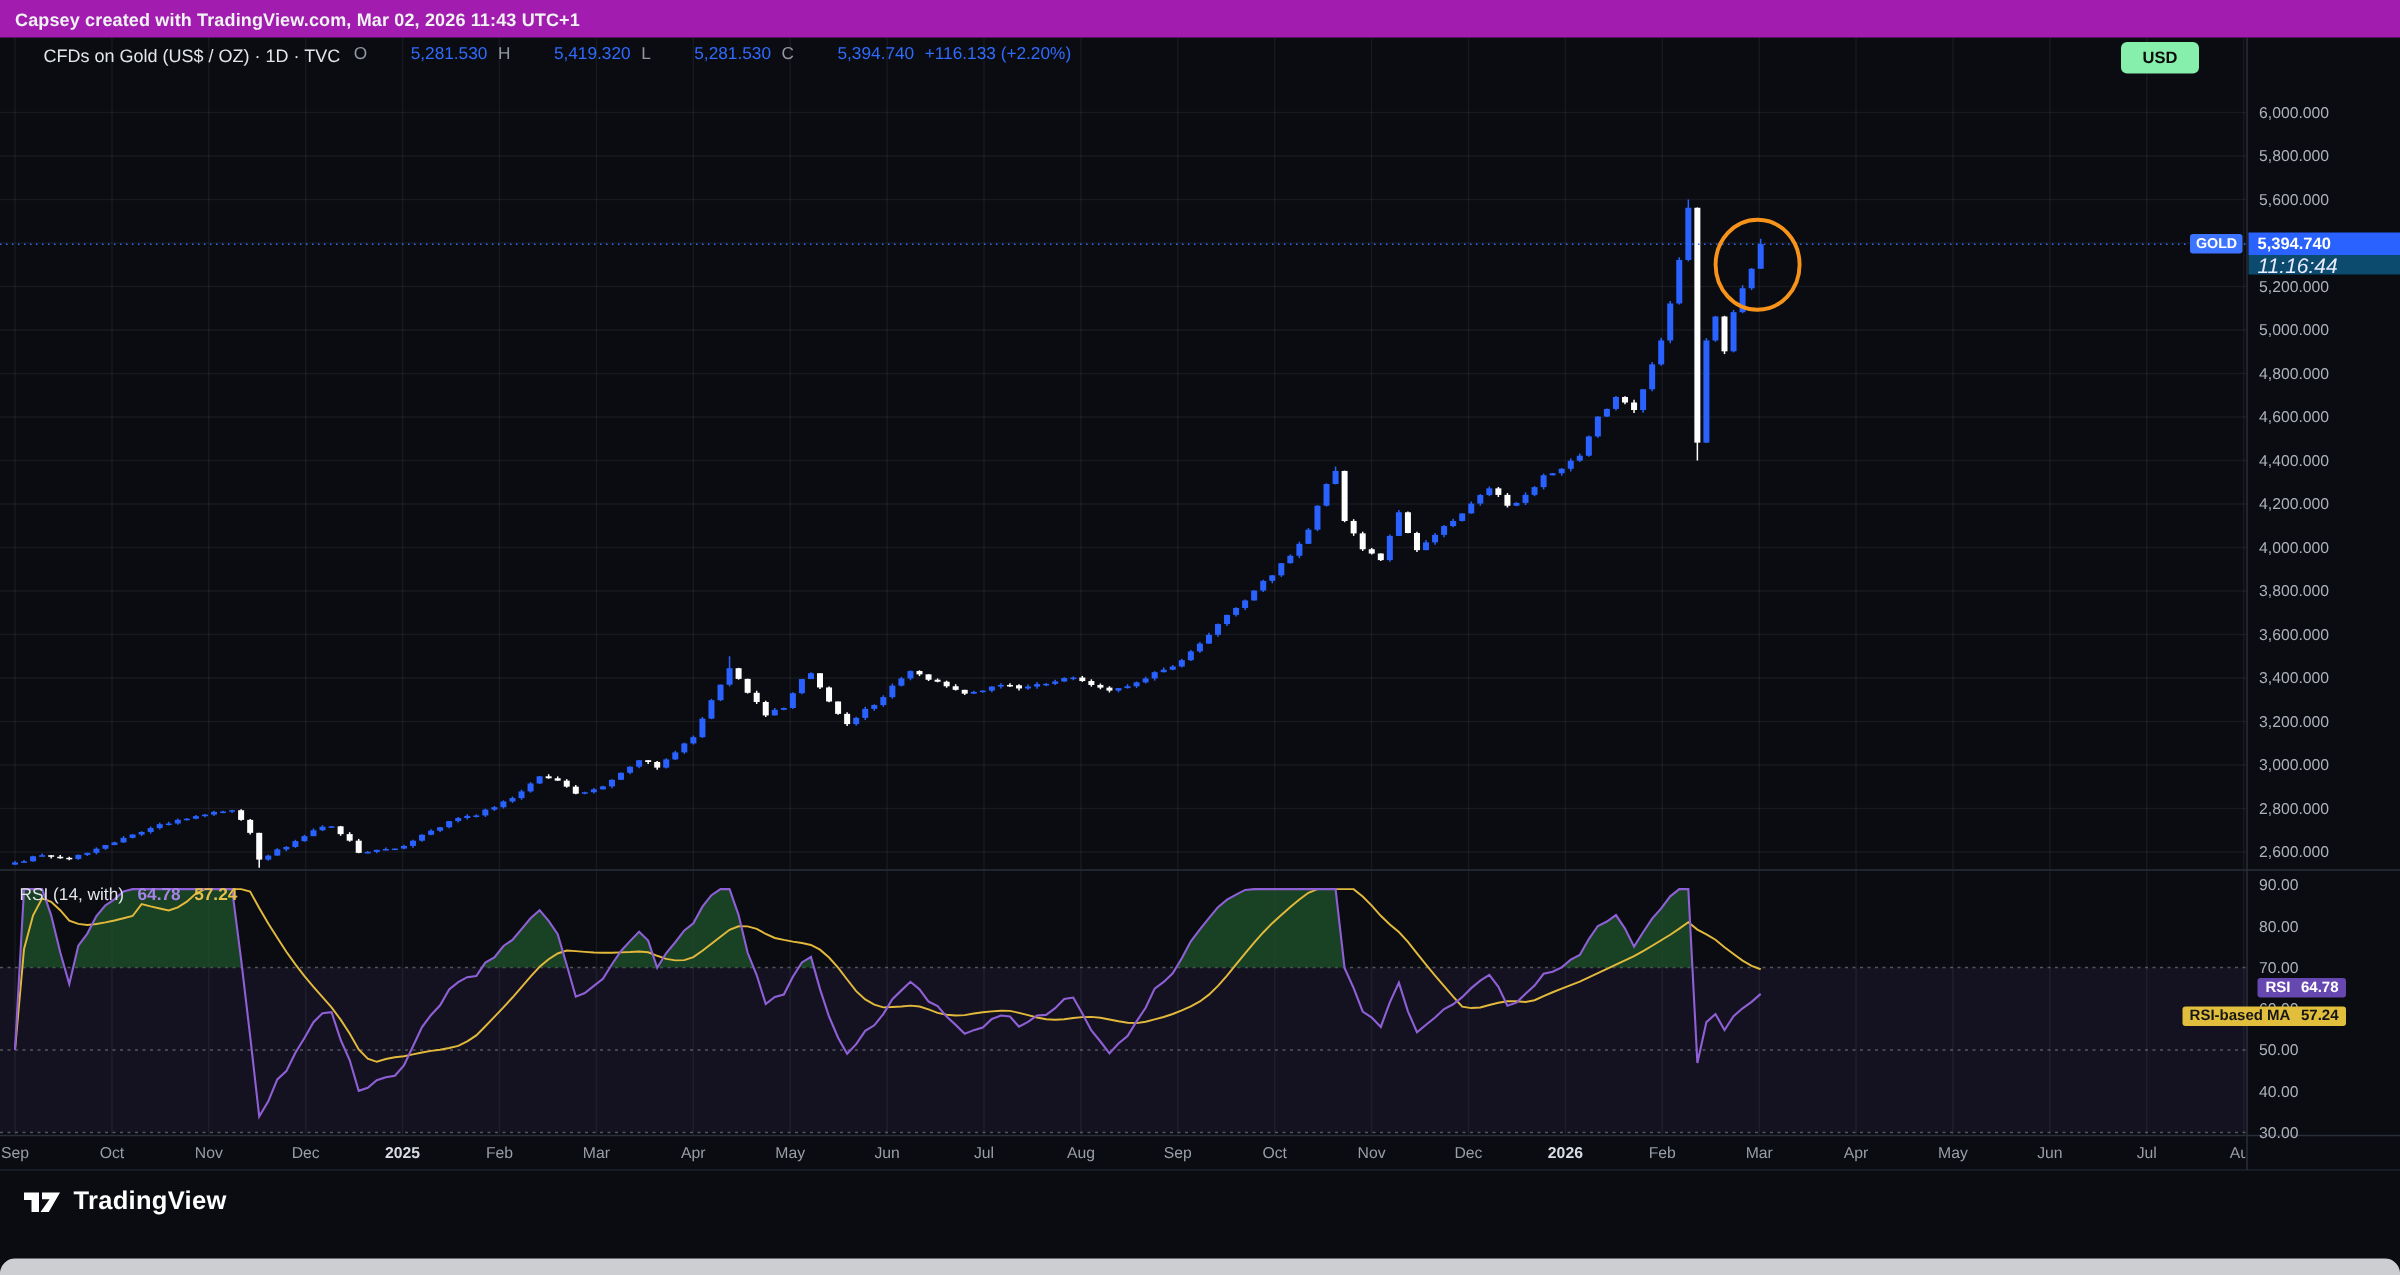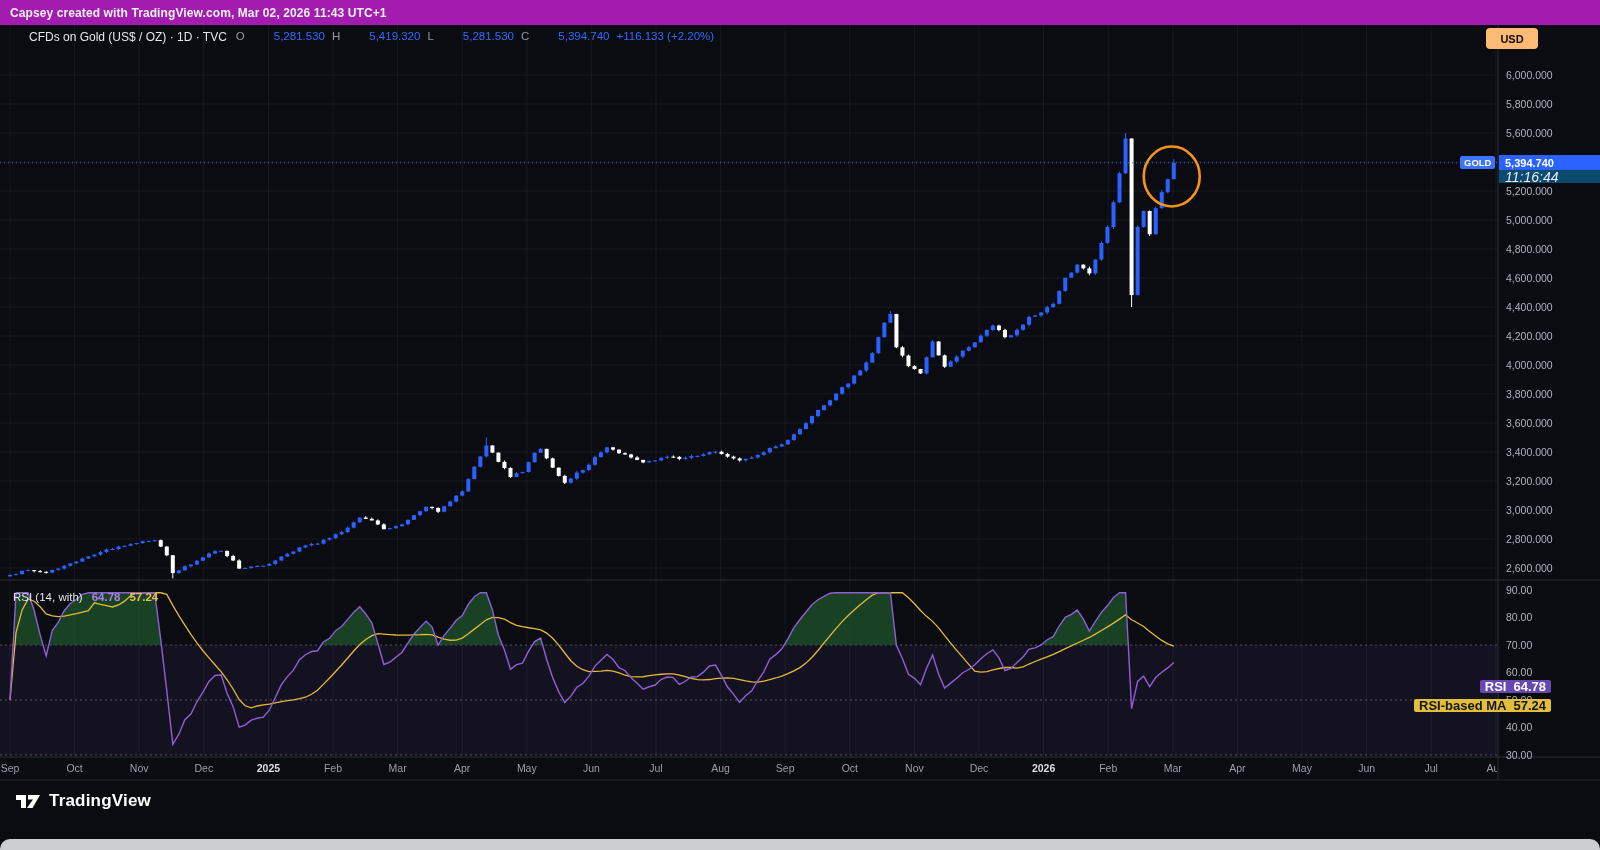--- a/index.html
+++ b/index.html
@@ -24,22 +24,22 @@
     z-index:10;font-size:11.5px;white-space:nowrap;margin-left:16px;
   }
   .legend-main .title{color:#e2e5ea;font-size:12px;font-weight:500;}
   .ohlc{display:flex;align-items:center;gap:7px;}
   .ohlc .pair{display:flex;gap:1px;}
   .ohlc .lt{color:#9398a3;}
   .ohlc .val{color:#2f6bff;font-weight:500;padding-left:28px;}
   .ohlc .chg{color:#2f6bff;font-weight:500;}
 
   .usd-button{
-    position:absolute;top:3px;left:1486px;width:52px;height:21px;
-    background:#fdba74;color:#0b0b0b;font-size:11px;font-weight:700;
+    position:absolute;top:3px;left:1414px;width:52px;height:21px;
+    background:#86efac;color:#0b0b0b;font-size:11px;font-weight:700;
     border-radius:4px;display:flex;align-items:center;justify-content:center;
     z-index:12;cursor:pointer;
   }
 
   .gold-chip{
     position:absolute;top:131px;left:1460px;height:13px;padding:0 4px;
     background:#3d74ff;color:#fff;font-size:9.5px;font-weight:700;
     border-radius:2px;display:flex;align-items:center;z-index:11;justify-content:center;
   }
   .price-badge{position:absolute;top:130px;left:1499px;width:101px;z-index:11;}
@@ -54,22 +54,22 @@
 
   .legend-rsi{
     position:absolute;top:566px;left:13px;display:flex;align-items:center;gap:9px;
     z-index:10;font-size:11.5px;white-space:nowrap;
   }
   .legend-rsi .title{color:#e2e5ea;font-weight:500;}
   .legend-rsi .v-rsi{color:#a883e8;font-weight:600;}
   .legend-rsi .v-ma{color:#e5c04b;font-weight:600;}
 
   .rsi-badge{
-    position:absolute;right:49px;height:13px;border-radius:2px;z-index:11;
-    display:flex;align-items:center;gap:7px;padding:0 5px;font-size:13px;font-weight:600;margin-top:28px;
+    position:absolute;right:36px;height:13px;border-radius:2px;z-index:11;
+    display:flex;align-items:center;gap:7px;padding:0 5px;font-size:10px;font-weight:600;
   }
   .rsi-badge.purple{top:627px;background:#6747b0;color:#fff;}
   .rsi-badge.yellow{top:646px;background:#e2be3d;color:#151515;}
 
   .footer{
     position:absolute;top:766px;left:15px;display:flex;align-items:center;gap:7px;z-index:10;
   }
   .footer .brand{color:#ffffff;font-size:17px;font-weight:700;letter-spacing:.2px;text-align:center;}
 
   .bottom-strip{

